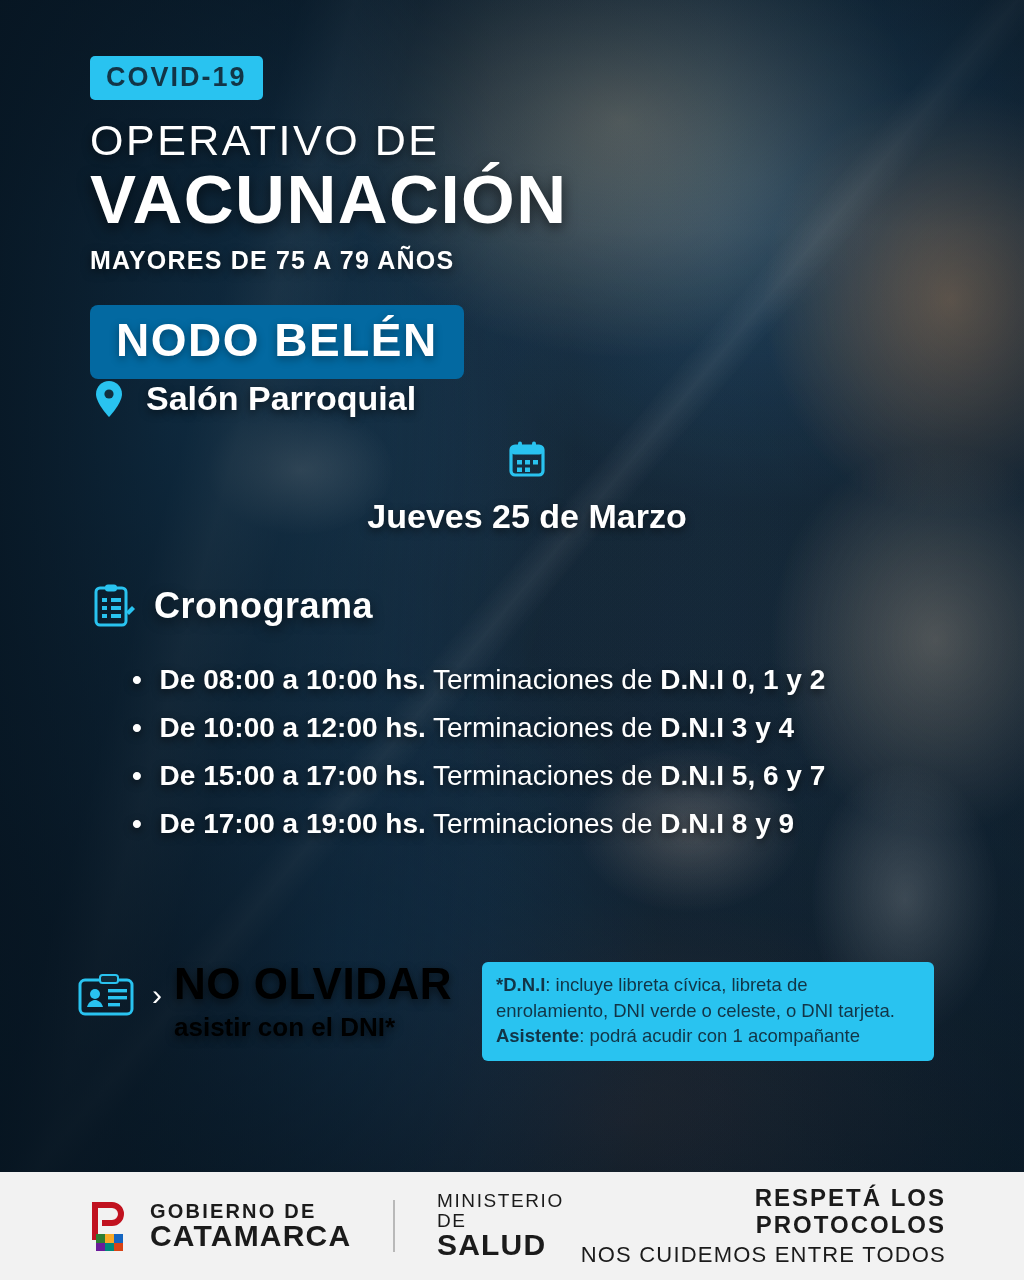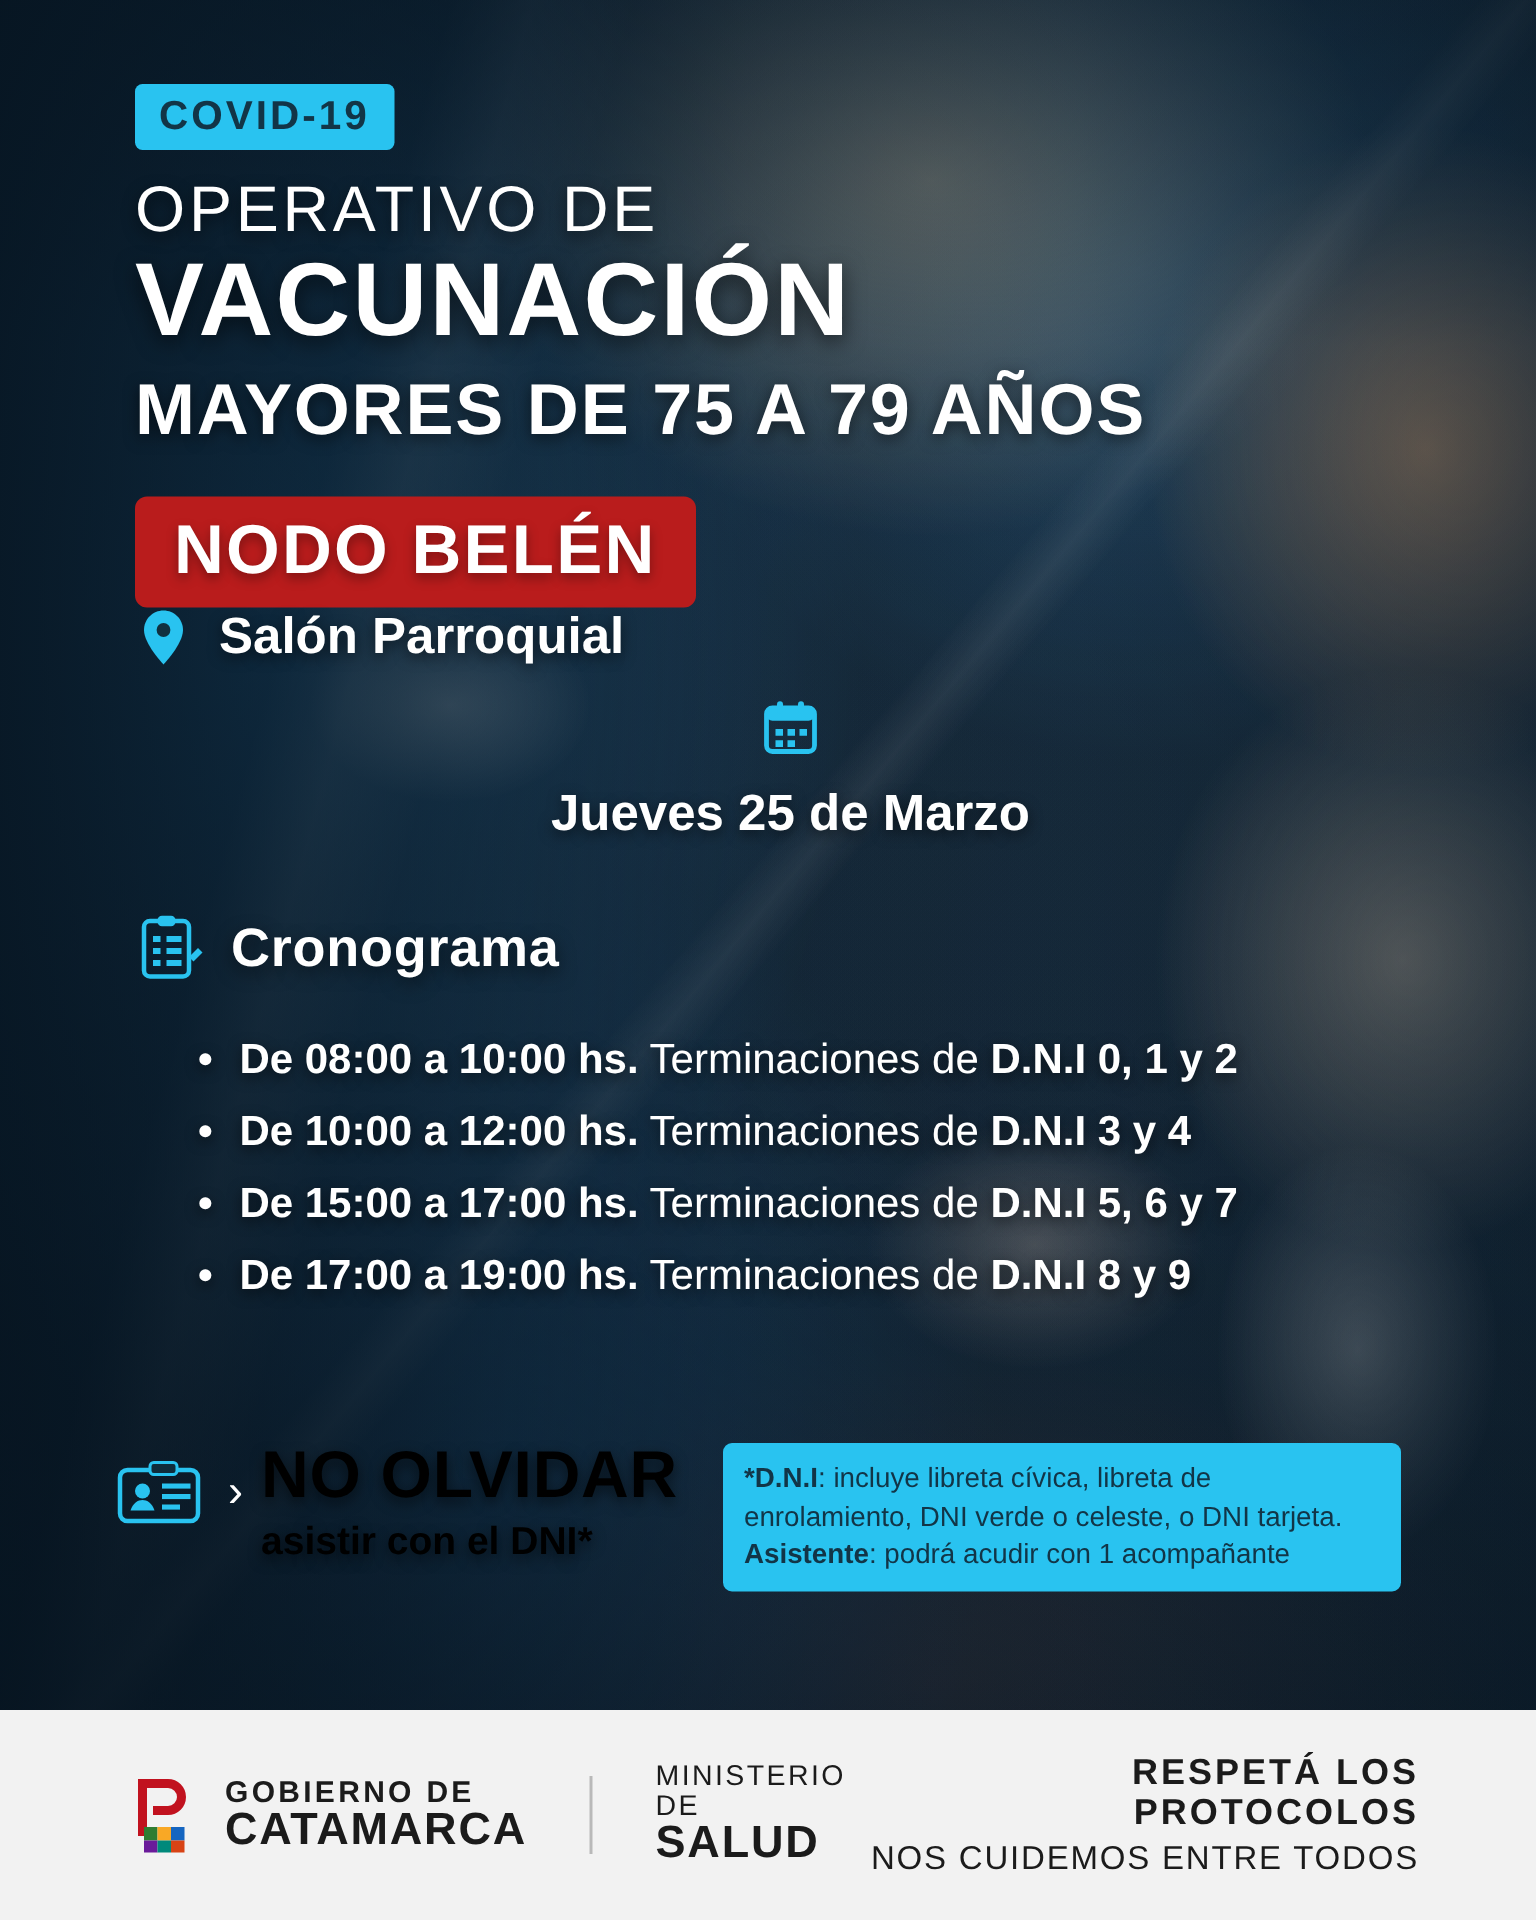--- a/index.html
+++ b/index.html
@@ -83,37 +83,37 @@
   }
   h1.l2 {
     font-size: 69px;
     font-weight: bold;
     letter-spacing: 1.5px;
     line-height: 1.02;
     margin-top: 2px;
     text-shadow: 0 4px 14px rgba(0,0,0,.6);
   }
   h2.l3 {
-    font-size: 48px;
+    font-size: 25px;
     font-weight: bold;
     letter-spacing: 1.2px;
     margin-top: 10px;
     text-shadow: 0 3px 10px rgba(0,0,0,.55);
   }
   h3.l4 {
     font-size: 30px;
     font-weight: 400;
     letter-spacing: 1.6px;
     margin-top: 8px;
     text-shadow: 0 3px 10px rgba(0,0,0,.5);
   }
   .nodo {
     display: inline-block;
     margin-top: 30px;
-    background: #b91c1c;
+    background: #0369a1;
     color: #fff;
     font-size: 46px;
     font-weight: bold;
     letter-spacing: 1.5px;
     padding: 8px 26px 12px;
     border-radius: 8px;
     text-shadow: 0 3px 8px rgba(0,0,0,.35);
   }
 
   .info-row {
@@ -199,21 +199,21 @@
     font-weight: bold;
     line-height: 1.38;
     max-width: 452px;
   }
   .note .reg { font-weight: normal; }
 
   
   .footer {
     position: absolute;
     left: 0; right: 0; bottom: 0;
-    height: 140px;
+    height: 108px;
     background: #f2f2f2;
     display: flex;
     align-items: center;
     justify-content: space-between;
     padding: 0 78px 0 86px;
   }
   .gov { display: flex; align-items: center; gap: 16px; }
   .govlogo { width: 48px; height: 56px; position: relative; flex: 0 0 auto; }
   .govtxt { line-height: 1.02; color: #1b1b1b; }
   .govtxt .t1 { font-size: 20px; font-weight: bold; letter-spacing: 2.2px; }

